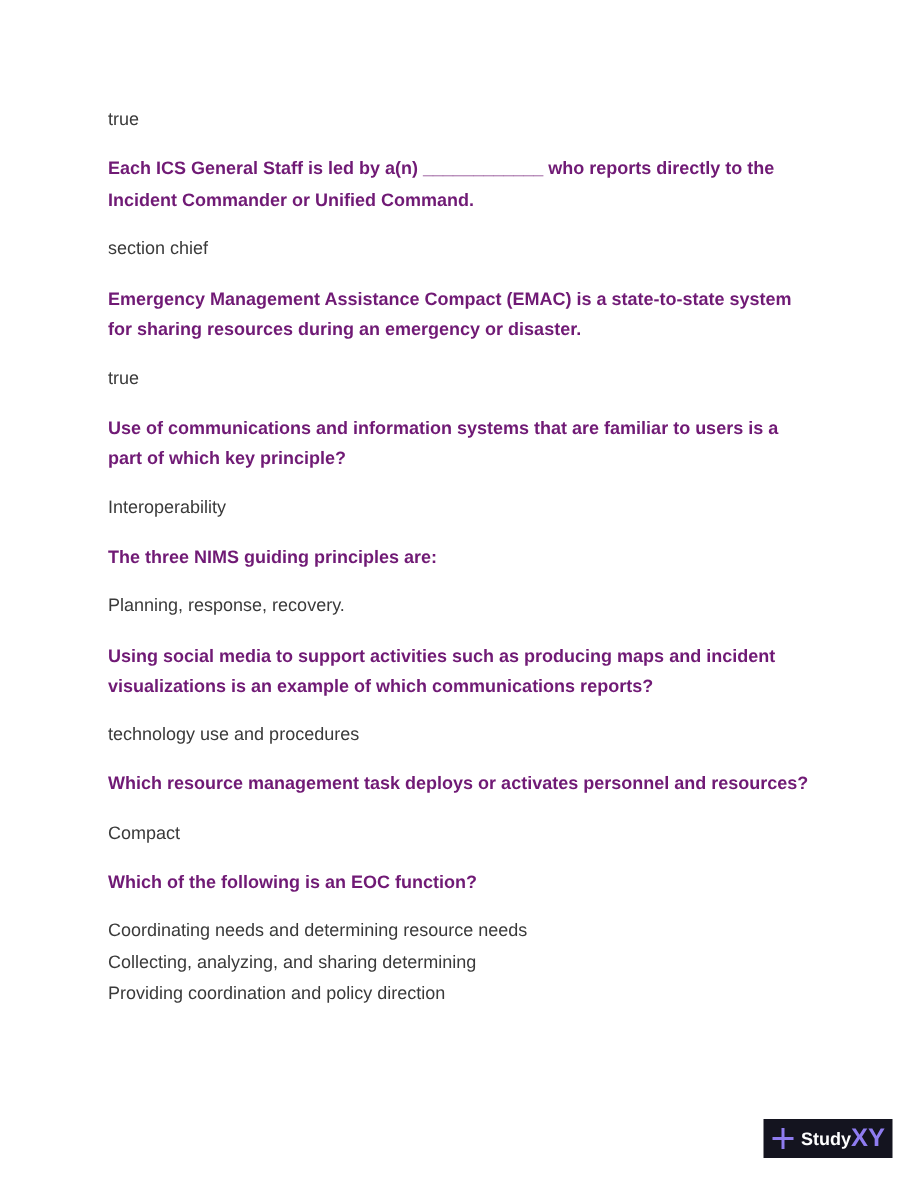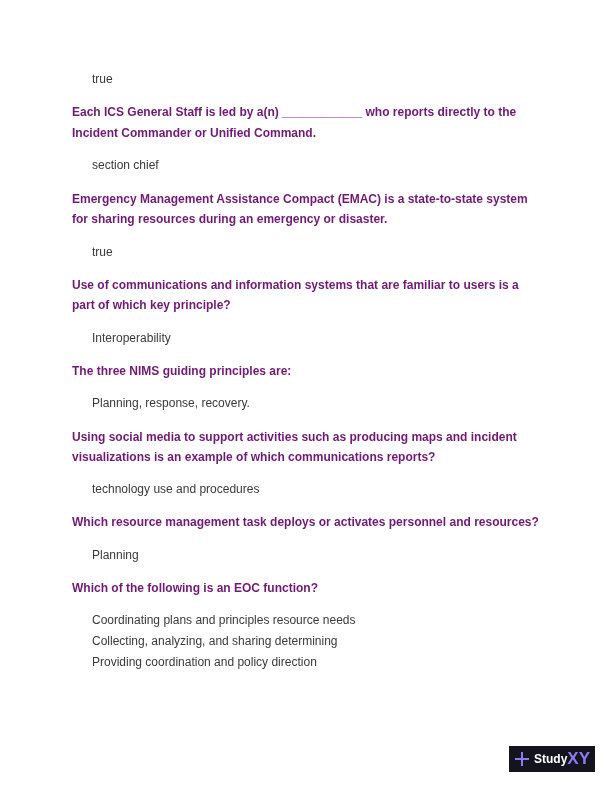--- a/index.html
+++ b/index.html
@@ -3,21 +3,21 @@
   <meta charset="utf-8">
   <style>
     html, body { margin: 0; padding: 0; }
     body {
       width: 612px; height: 792px; background: #ffffff; position: relative; overflow: hidden;
       font-family: "Liberation Sans", sans-serif; color: #2b2b2b;
     }
     .page { position: absolute; left: 72px; top: 0; width: 470px; }
     .line { position: absolute; left: 0; white-space: nowrap; font-size: 12px; }
     .q { font-weight: bold; color: #701a75; font-size: 12px; }
-    .a { color: #3a3a3a; font-size: 12px; margin-left: 20px; }
+    .a { color: #3a3a3a; font-size: 12px; }
     .logo {
       position: absolute; left: 509px; top: 746px; width: 86px; height: 26px;
       background: #14141f; border-radius: 0; display: flex; align-items: center;
       box-sizing: border-box; padding-left: 6px;
     }
     .logo .plus { width: 14px; height: 14px; position: relative; margin-right: 5px; }
     .logo .plus:before, .logo .plus:after { content: ""; position: absolute; background: #8f7cf0; }
     .logo .plus:before { left: 6px; top: 0; width: 1.6px; height: 14px; }
     .logo .plus:after { top: 6px; left: 0; height: 1.6px; width: 14px; }
     .logo .t1 { color: #ffffff; font-weight: bold; font-size: 12px; }
@@ -42,24 +42,24 @@
   <div class="line a" style="top:331px">Interoperability</div>
 
   <div class="line q" style="top:364px">The three NIMS guiding principles are:</div>
   <div class="line a" style="top:396px">Planning, response, recovery.</div>
 
   <div class="line q" style="top:430px">Using social media to support activities such as producing maps and incident</div>
   <div class="line q" style="top:450px">visualizations is an example of which communications reports?</div>
   <div class="line a" style="top:482px">technology use and procedures</div>
 
   <div class="line q" style="top:515px">Which resource management task deploys or activates personnel and resources?</div>
-  <div class="line a" style="top:548px">Planning</div>
+  <div class="line a" style="top:548px">Compact</div>
 
   <div class="line q" style="top:581px">Which of the following is an EOC function?</div>
-  <div class="line a" style="top:613px">Coordinating plans and principles resource needs</div>
+  <div class="line a" style="top:613px">Coordinating needs and determining resource needs</div>
   <div class="line a" style="top:634px">Collecting, analyzing, and sharing determining</div>
   <div class="line a" style="top:655px">Providing coordination and policy direction</div>
 </div>
 
 <div class="logo">
   <span class="plus"></span>
   <span class="t1">Study</span>
     <span class="t2">XY</span>
 </div>
 

